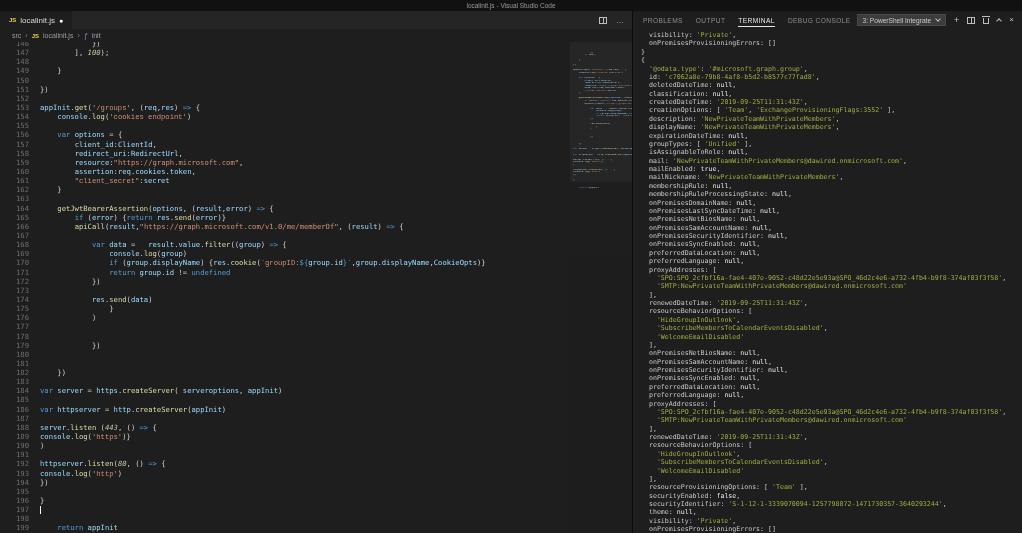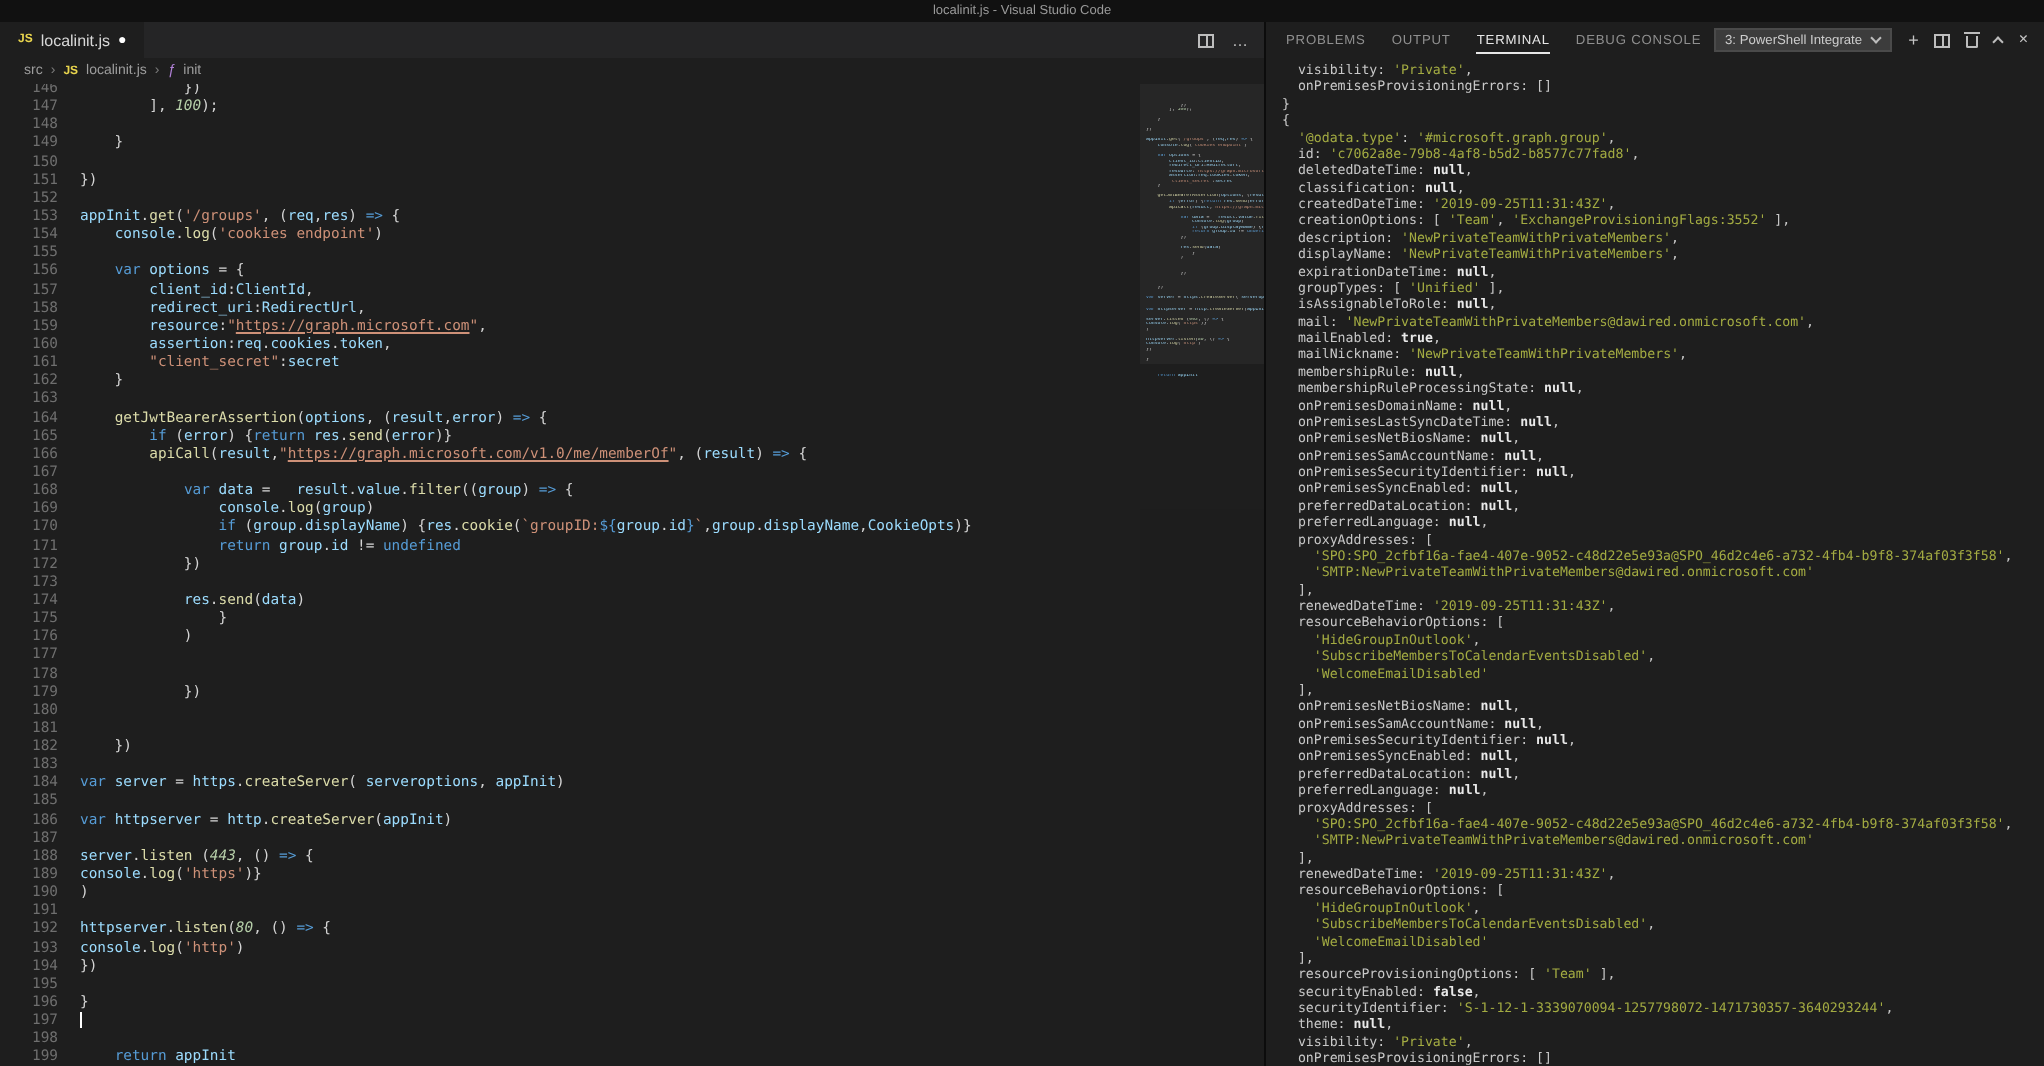--- a/index.html
+++ b/index.html
@@ -28,22 +28,22 @@
 
   .code-area { flex:1; position:relative; overflow:hidden;padding-left:16px; }
   .code-scroll { position:absolute; left:0; right:62px; top:-3px;
                  font-family:"DejaVu Sans Mono", monospace; font-size:7.2px; line-height:9.15px;
                  white-space:pre; }
   .code-row { display:flex; height:9.15px; }
   .ln { width:40px; flex-shrink:0; text-align:right; padding-right:11px; color:#6f6f6f; }
   .code-text { flex:1; color:#d4d4d4; }
   .c-pun { color:#d4d4d4; }
   .c-kw  { color:#569cd6; }
-  .c-str { color:#ce9178; }
-  .c-strl{ color:#ce9178; text-decoration:underline; }
+  .c-str { color:#ce9178;font-family:Liberation Mono, monospace; }
+  .c-strl{ color:#ce9178; }
   .c-fn  { color:#dcdcaa; }
   .c-var { color:#9cdcfe; }
   .c-num { color:#b5cea8;font-style:italic; }
   .cursor { display:inline-block; width:1px; height:8px; background:#ffffff; vertical-align:text-bottom; }
 
   .minimap { position:absolute; right:0; top:0; bottom:0; width:62px; background:#1e1e1e;
              font-family:"DejaVu Sans Mono", monospace; font-size:2.4px; line-height:2.55px;
              white-space:pre; overflow:hidden; padding:2px 0 0 3px; opacity:.95; }
   .mini-row { height:2.55px; overflow:hidden; }
   .mini-slider { position:absolute; right:0; top:0; left:0; height:140px; background:rgba(255,255,255,0.045); }
@@ -66,21 +66,21 @@
            border-radius:0 0 1px 1px; margin-top:2px; }
   .trash:before { content:""; position:absolute; top:-2px; left:-2px; right:-2px; height:1px; background:#bdbdbd; }
   .closex { font-size:8px; color:#c5c5c5; line-height:1; }
 
   .terminal { flex:1; overflow:hidden; padding:2px 0 0 8px; color:#c8c8c8;
               font-family:"DejaVu Sans Mono", monospace; font-size:6.6px; line-height:8.38px;
               white-space:pre; }
   .t-line { height:8.38px; overflow:hidden; }
   .t-tk { color:#c8c8c8; }
   .t-ts { color:#a3ab42; }
-  .t-tb { color:#e9e9e9; font-weight:bold; }
+  .t-tb { color:#e9e9e9; font-weight:normal; }
 </style>
 </head>
 <body>
 
 <div class="titlebar">
   <span>localinit.js - Visual Studio Code</span>
 </div>
 
 <div class="main">
 

